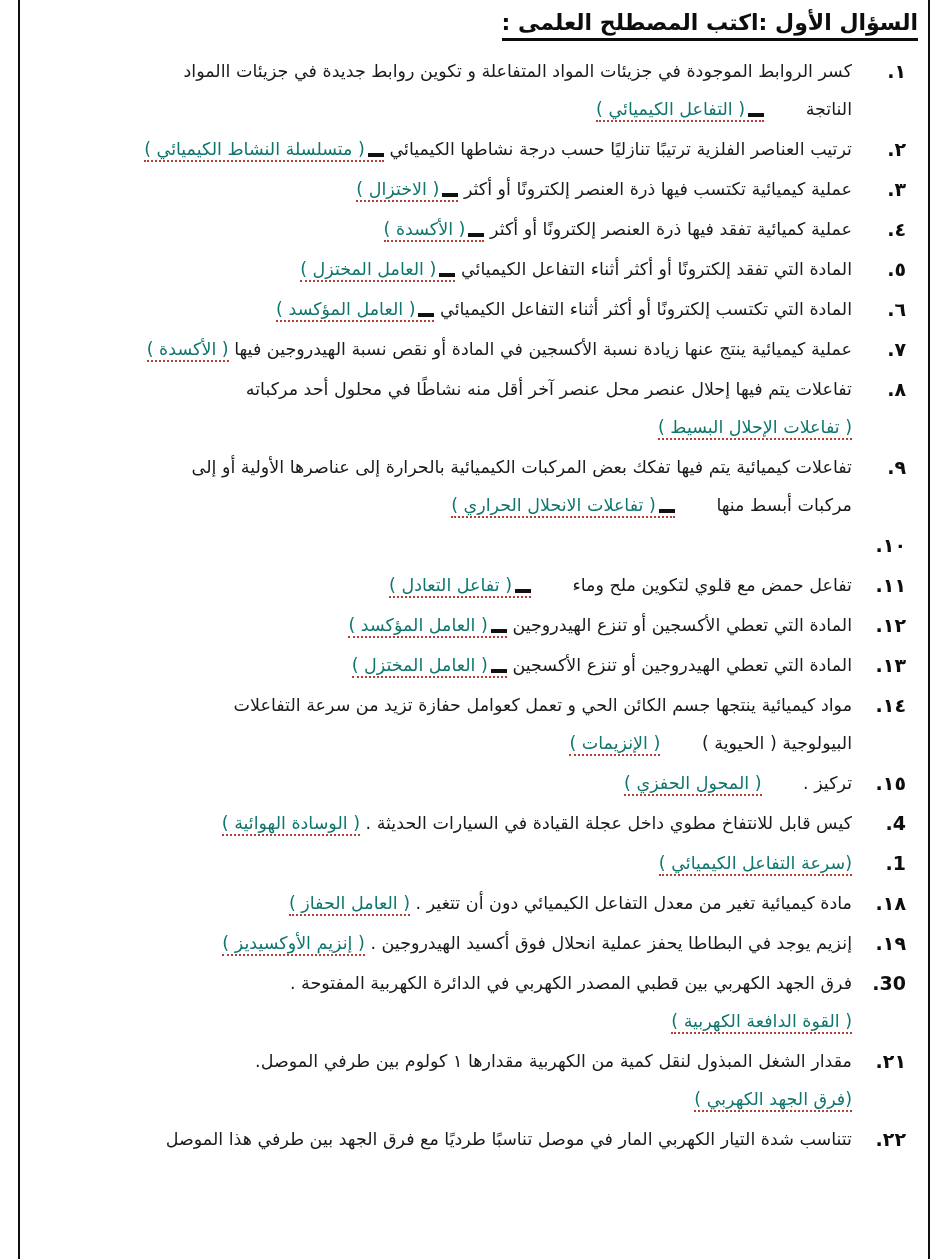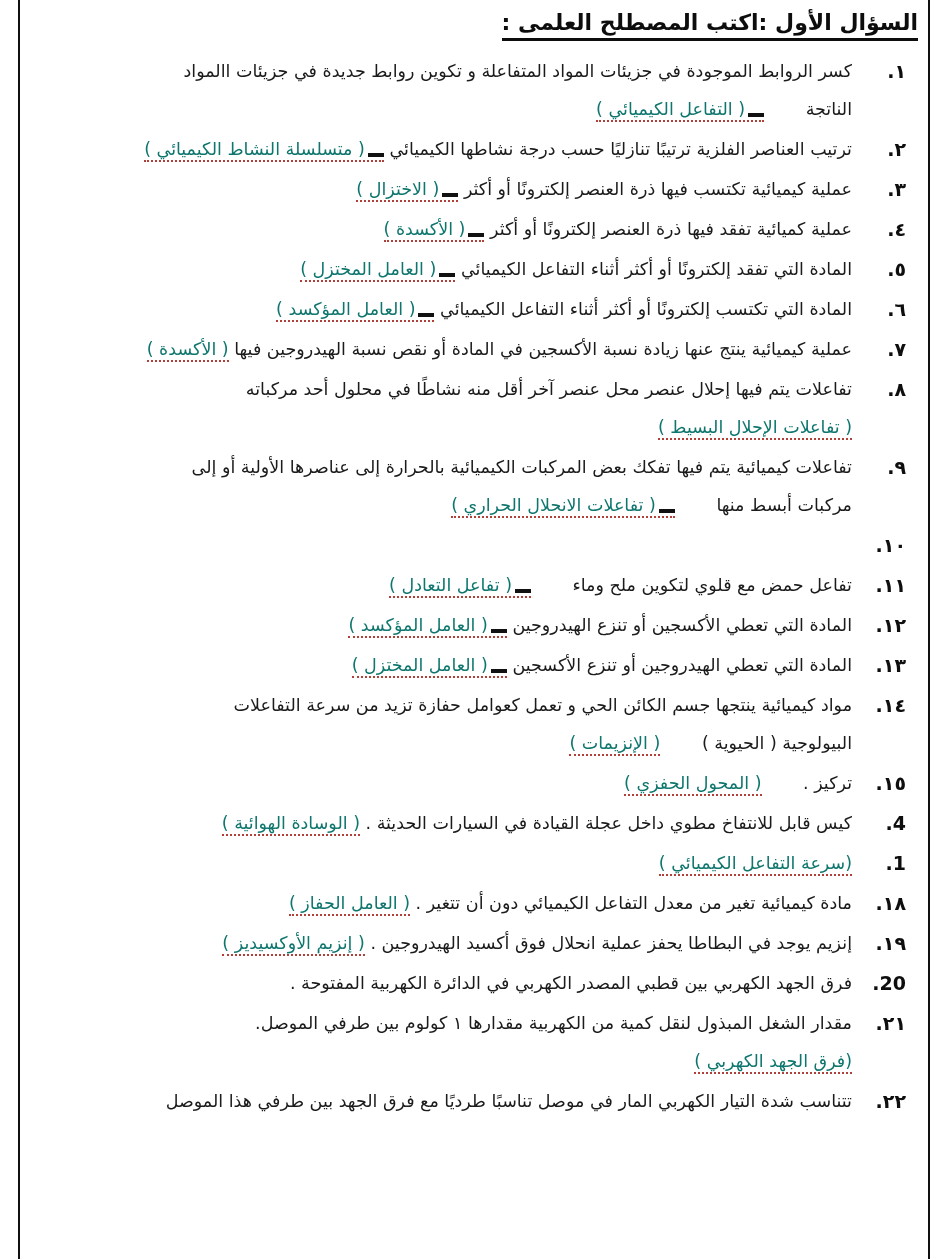--- a/index.html
+++ b/index.html
@@ -160,23 +160,24 @@
           <div class="qline"><span class="seg">مادة كيميائية تغير من معدل التفاعل الكيميائي دون أن تتغير .</span> <span class="seg red">( العامل الحفاز )</span></div>
         </div>
       </div>
       <div class="q">
         <span class="qnum">١٩.</span>
         <div class="qbody">
           <div class="qline"><span class="seg">إنزيم يوجد في البطاطا يحفز عملية انحلال فوق أكسيد الهيدروجين .</span> <span class="seg red">( إنزيم الأوكسيديز )</span></div>
         </div>
       </div>
       <div class="q">
-        <span class="qnum">20.</span>
+        <span class="qnum">30.</span>
         <div class="qbody">
           <div class="qline"><span class="seg">فرق الجهد الكهربي بين قطبي المصدر الكهربي في الدائرة الكهربية المفتوحة .</span></div>
+          <div class="qline left"><span class="seg red">( القوة الدافعة الكهربية )</span></div>
         </div>
       </div>
       <div class="q">
         <span class="qnum">٢١.</span>
         <div class="qbody">
           <div class="qline"><span class="seg">مقدار الشغل المبذول لنقل كمية من الكهربية مقدارها ١ كولوم بين طرفي الموصل.</span></div>
           <div class="qline left"><span class="seg red">(فرق الجهد الكهربي )</span></div>
         </div>
       </div>
       <div class="q">

